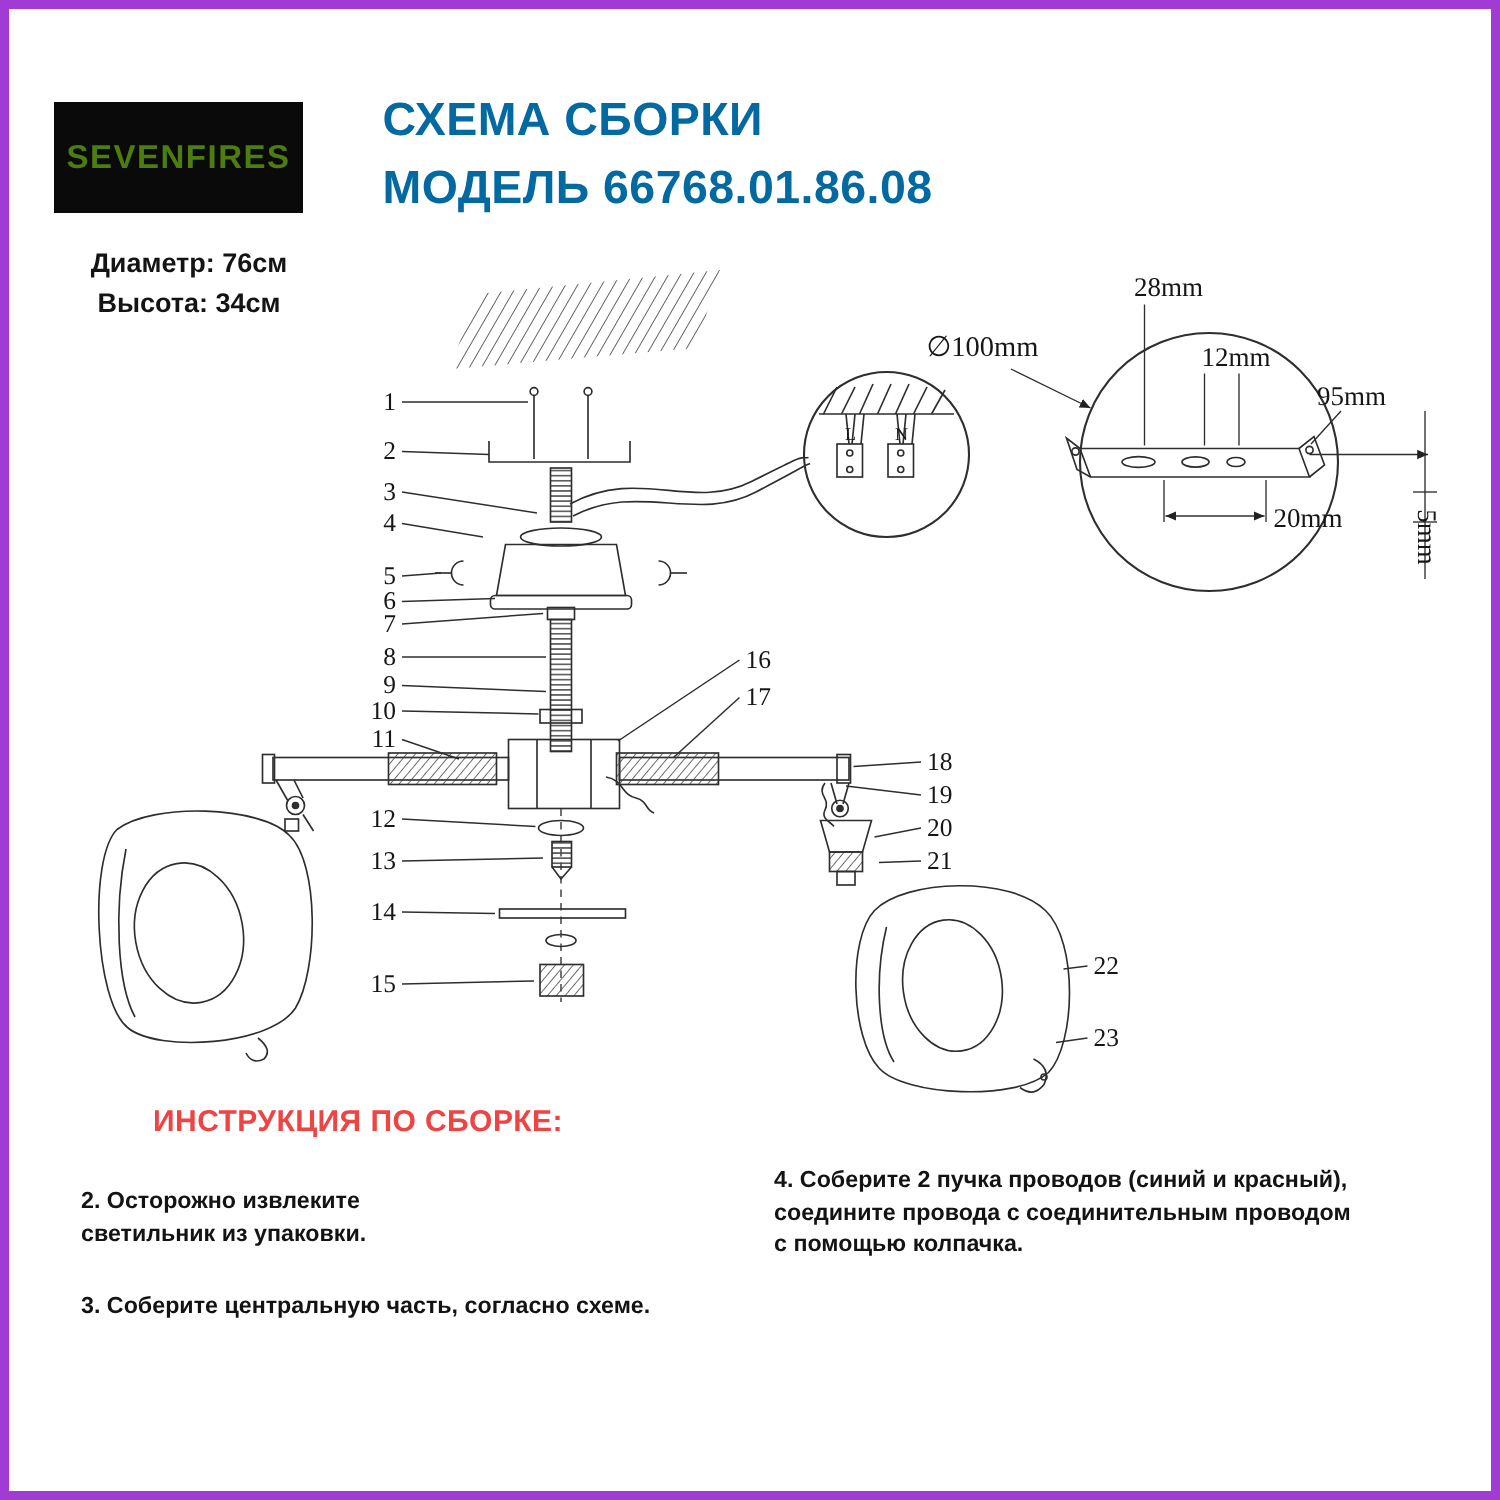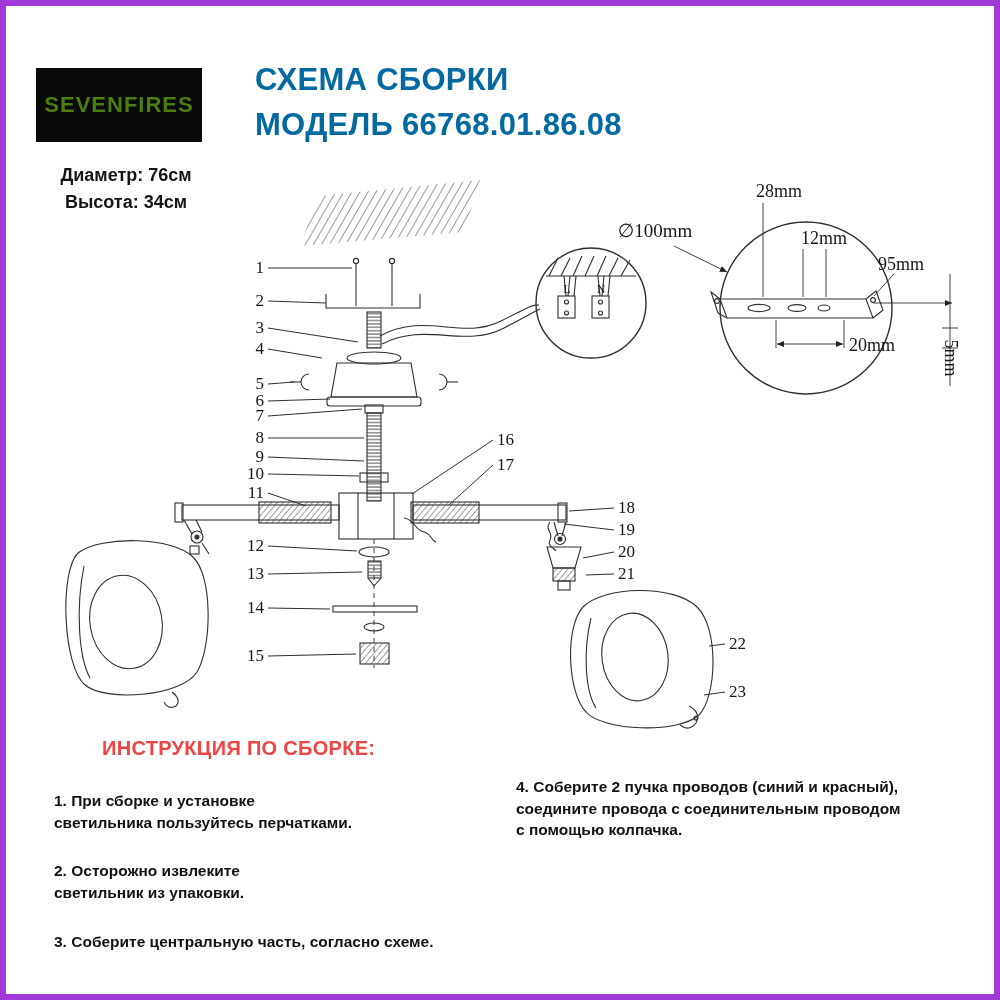--- a/index.html
+++ b/index.html
@@ -276,22 +276,20 @@
       <text x="843" y="345">20mm</text>
       <text x="939" y="352" text-anchor="middle" transform="rotate(90 939 352)">5mm</text>
       <text x="561" y="287" text-anchor="middle" font-size="12">L</text>
       <text x="595" y="287" text-anchor="middle" font-size="12">N</text>
     </g>
   </svg>
 
   <div class="instr-heading">ИНСТРУКЦИЯ ПО СБОРКЕ:</div>
 
   <div class="col col1">
-    <p>1. При сборке и установке
-светильника пользуйтесь перчатками.</p>
     <p>2. Осторожно извлеките
 светильник из упаковки.</p>
     <p>3. Соберите центральную часть, согласно схеме.</p>
   </div>
 
   <div class="col col2">
     <p>4. Соберите 2 пучка проводов (синий и красный),
 соедините провода с соединительным проводом
 с помощью колпачка.</p>
   </div>

